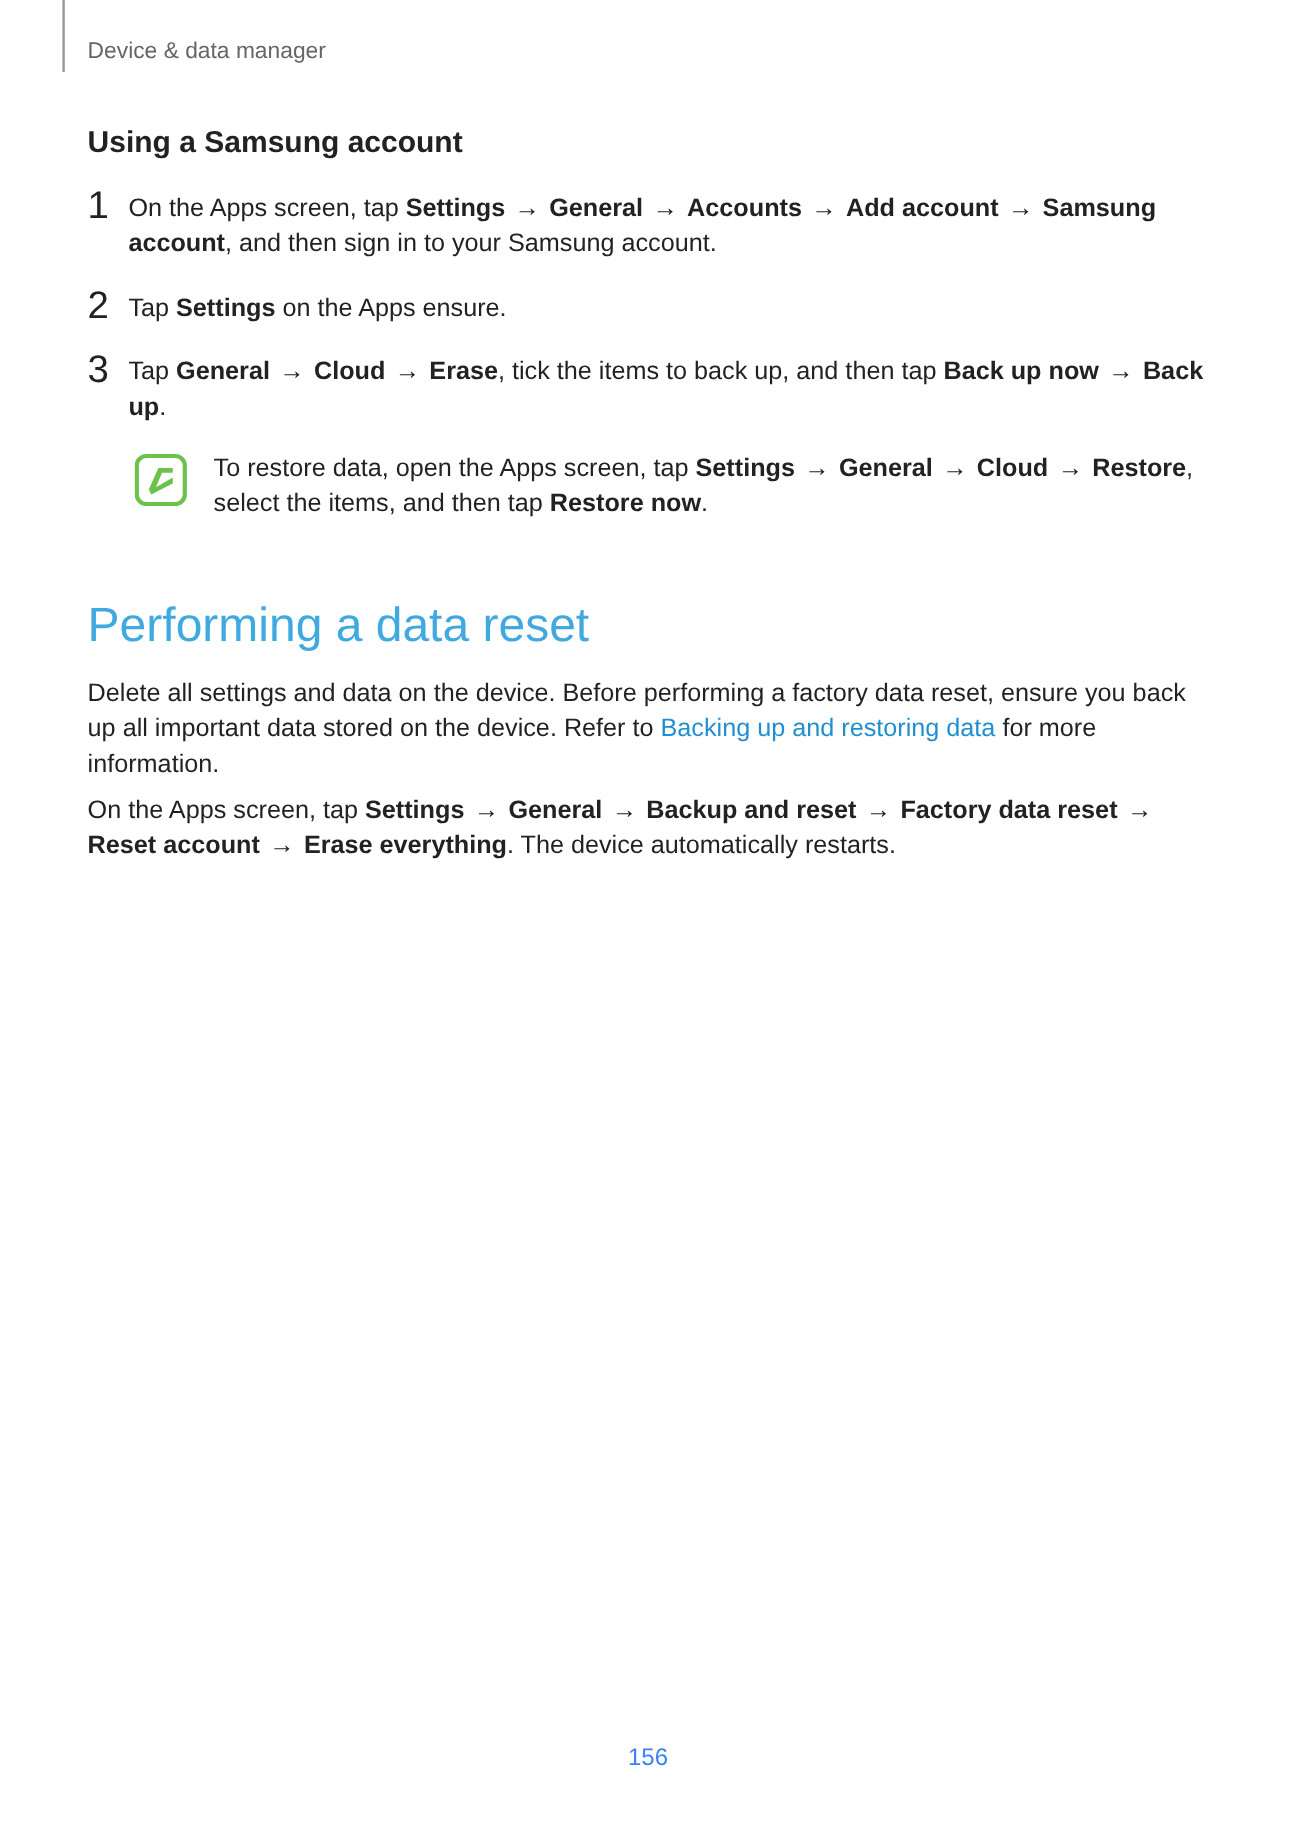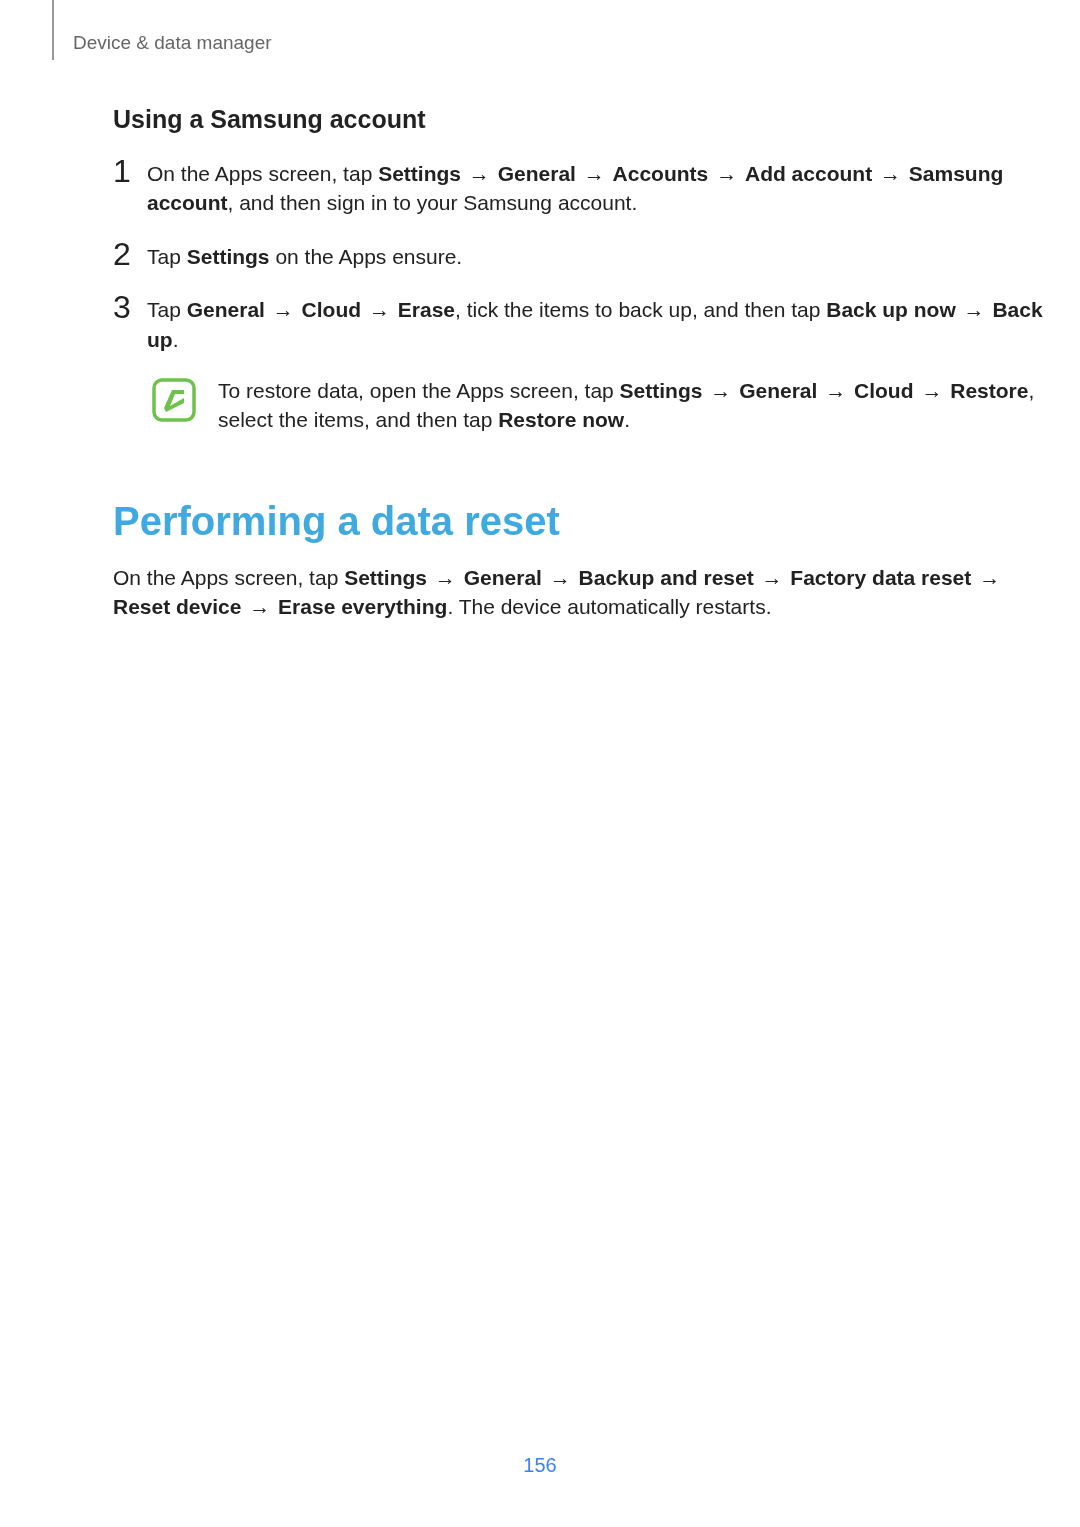--- a/index.html
+++ b/index.html
@@ -32,21 +32,20 @@
     left: 73px;
     top: 30px;
     font-size: 19px;
     color: #666;
   }
   .content {
     position: absolute;
     left: 73px;
     top: 90px;
     width: 934px;
-    margin-left: 40px;
   }
   h3.subheading {
     font-size: 25px;
     font-weight: 700;
     color: #222;
     margin: 12px 0 20px 0;
   }
   ol.steps {
     list-style: none;
     padding: 0;
@@ -85,21 +84,21 @@
     height: 44px;
     flex: 0 0 44px;
     margin-right: 22px;
     margin-top: 2px;
   }
   .note-body {
     flex: 1;
   }
   h2.section-title {
     font-size: 40px;
-    font-weight: 700;
+    font-weight: 400;
     color: #3fa9e0;
     margin: 58px 0 14px 0;
   }
   p.body {
     margin: 0 0 10px 0;
   }
   a.xref {
     color: #1f8fcf;
     text-decoration: none;
   }
@@ -154,21 +153,24 @@
           <path d="M12 30 L20 12 L32 12 L32 16 L23 16 L18 28 L32 20 L32 25 L14 34 Z" fill="#6cc24a"></path>
         </svg>
       </div>
       <div class="note-body">
         <span>To restore data, open the Apps screen, tap </span><b>Settings</b> <span class="arrow">→</span> <b>General</b> <span class="arrow">→</span> <b>Cloud</b> <span class="arrow">→</span> <b>Restore</b><span>, select the items, and then tap </span><b>Restore now</b><span>.</span>
       </div>
     </div>
 
     <h2 class="section-title">Performing a data reset</h2>
 
+    <p class="body">
+      <span>Delete all settings and data on the device. Before performing a factory data reset, ensure you back up all important data stored on the device. Refer to </span><a class="xref" href="#">Backing up and restoring data</a><span> for more information.</span>
+    </p>
 
     <p class="body">
-      <span>On the Apps screen, tap </span><b>Settings</b> <span class="arrow">→</span> <b>General</b> <span class="arrow">→</span> <b>Backup and reset</b> <span class="arrow">→</span> <b>Factory data reset</b> <span class="arrow">→</span> <b>Reset device</b> <span class="arrow">→</span> <b>Erase everything</b><span>. The device automatically restarts.</span>
+      <span>On the Apps screen, tap </span><b>Settings</b> <span class="arrow">→</span> <b>General</b> <span class="arrow">→</span> <b>Backup and reset</b> <span class="arrow">→</span> <b>Factory data reset</b> <span class="arrow">→</span> <b>Reset account</b> <span class="arrow">→</span> <b>Erase everything</b><span>. The device automatically restarts.</span>
     </p>
 
   </div>
 
   <div class="page-number">156</div>
 </div>
 
 </body></html>

